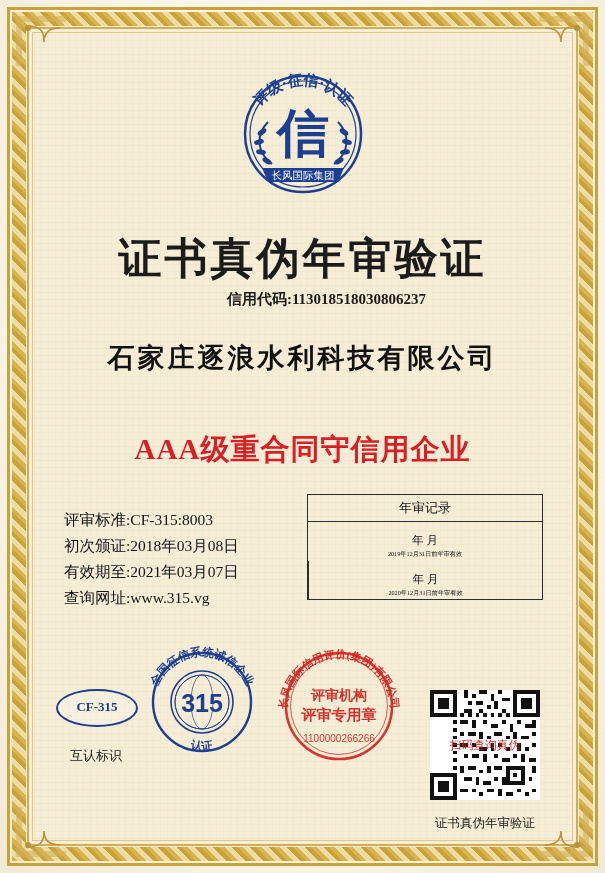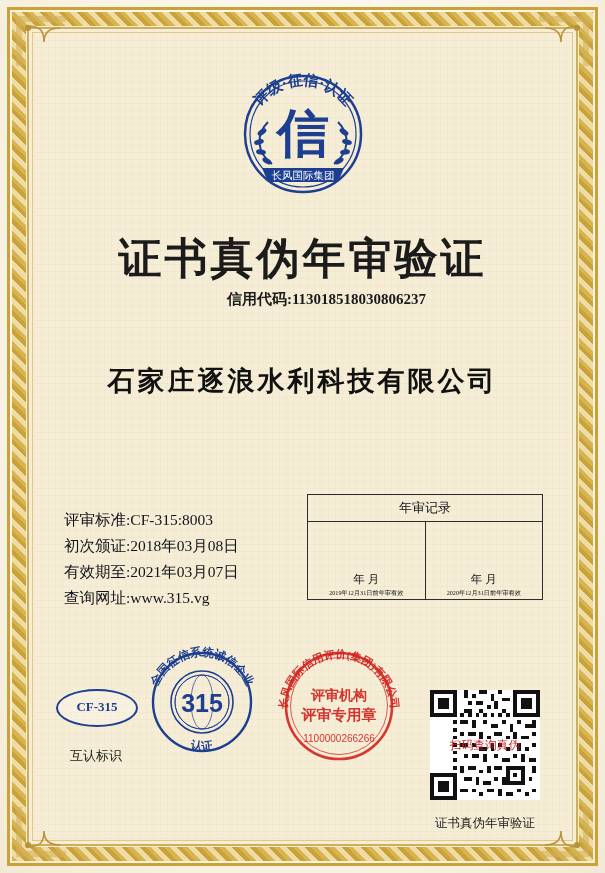--- a/index.html
+++ b/index.html
@@ -108,21 +108,21 @@
     left: 0; right: 0;
     text-align: center;
     font-family: "Liberation Serif", serif;
     font-size: 15px;
     font-weight: bold;
     color: #1b1b1b;
     padding-left: 48px;
   }
   .company {
     position: absolute;
-    top: 329px;
+    top: 306px;
     left: 0; right: 0;
     text-align: center;
     font-family: "Liberation Serif", serif;
     font-weight: bold;
     font-size: 27px;
     letter-spacing: 3px;
     color: #111;
     white-space: nowrap;
   }
   .grade {
@@ -165,20 +165,21 @@
     line-height: 26px;
     text-align: center;
     font-family: "Liberation Serif", serif;
     font-size: 13px;
     color: #13131a;
     border-bottom: 1.5px solid #2c2c2c;
   }
   .review-cells {
     display: flex;
     height: 78px;
+    flex-direction: column;
   }
   .review-cell {
     flex: 1;
     position: relative;
   }
   .review-cell + .review-cell { border-left: 1.5px solid #2c2c2c; }
   .review-cell .ym {
     position: absolute;
     bottom: 13px;
     left: 0; right: 0;
@@ -333,20 +334,21 @@
         <text x="75" y="95" text-anchor="middle" font-family="Liberation Serif, serif" font-size="52" font-weight="bold" fill="#1d3f91">信</text>
 
         <path d="M34 112 L116 112 L110 126 L40 126 Z" fill="#1d3f91"></path>
         <text x="75" y="123" text-anchor="middle" font-family="Liberation Serif, serif" font-size="10.5" fill="#ffffff">长风国际集团</text>
       </svg>
     </div>
 
     <div class="main-title">证书真伪年审验证</div>
     <div class="credit-code">信用代码:113018518030806237</div>
     <div class="company">石家庄逐浪水利科技有限公司</div>
+    <div class="grade">AAA级重合同守信用企业</div>
 
     <div class="details">
       <div>评审标准:CF-315:8003</div>
       <div>初次颁证:2018年03月08日</div>
       <div>有效期至:2021年03月07日</div>
       <div>查询网址:www.315.vg</div>
     </div>
 
     <div class="review-box">
       <div class="review-title">年审记录</div>

